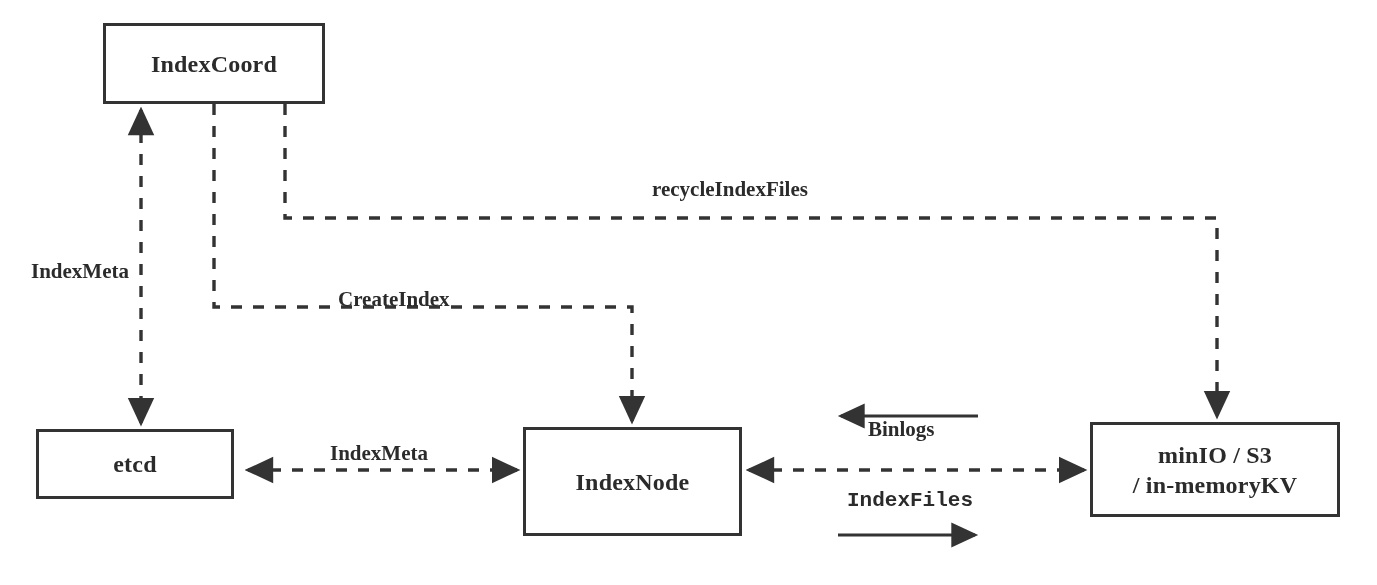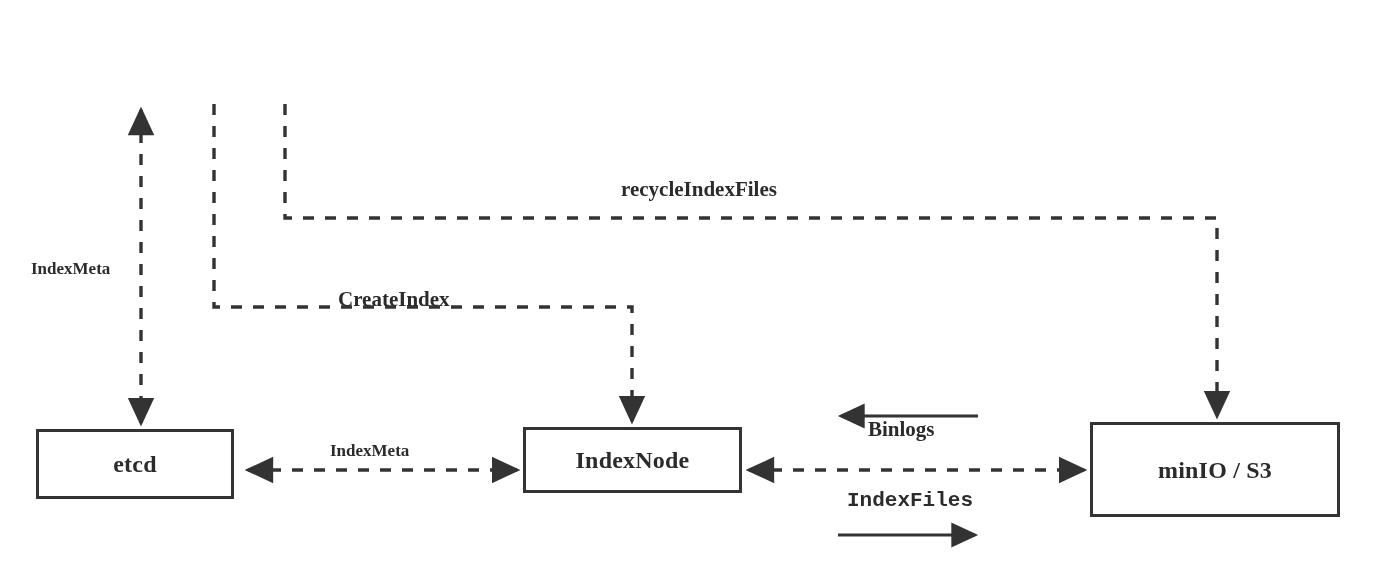--- a/index.html
+++ b/index.html
@@ -39,21 +39,21 @@
   }
   .node-label { pointer-events: none; white-space: pre-line; }
   .edge-label {
     position: absolute;
     color: #2b2b2b;
     font-weight: bold;
     white-space: nowrap;
     font-family: "Liberation Serif", "DejaVu Serif", serif;
   }
   .lbl-lg { font-size: 21px; }
-  .lbl-sm { font-size: 17px; }
+  .lbl-sm { font-size: 21px; }
 </style>
 </head>
 <body>
 
 <div id="canvas">
 
   <svg class="layer" viewBox="0 0 1377 585" xmlns="http://www.w3.org/2000/svg">
     <defs>
       <marker id="arrowEnd" markerWidth="9" markerHeight="9" refX="7.4" refY="4.5" orient="auto" markerUnits="strokeWidth">
         <path d="M0,0.6 L8.4,4.5 L0,8.4 z" fill="#333333"></path>
@@ -85,38 +85,42 @@
 
     <g>
       <line x1="978" y1="416" x2="841" y2="416" stroke="#333333" stroke-width="3.2" marker-end="url(#arrowEnd)"></line>
     </g>
 
     <g>
       <line x1="838" y1="535" x2="975" y2="535" stroke="#333333" stroke-width="3.2" marker-end="url(#arrowEnd)"></line>
     </g>
   </svg>
 
+  <div class="node" style="left:103px; top:23px; width:222px; height:81px;">
+    <span class="node-label">IndexCoord</span>
+  </div>
 
   <div class="node" style="left:36px; top:429px; width:198px; height:70px;">
     <span class="node-label">etcd</span>
   </div>
 
-  <div class="node" style="left:523px; top:427px; width:219px; height:66px;">
+  <div class="node" style="left:523px; top:427px; width:219px; height:109px;">
     <span class="node-label">IndexNode</span>
   </div>
 
   <div class="node" style="left:1090px; top:422px; width:250px; height:95px; flex-direction:column;">
     <span class="node-label">minIO / S3</span>
+    <span class="node-label">/ in-memoryKV</span>
   </div>
 
   <div class="edge-label lbl-sm" style="left:31px; top:259px;">IndexMeta</div>
 
   <div class="edge-label lbl-lg" style="left:338px; top:287px;">CreateIndex</div>
 
-  <div class="edge-label lbl-lg" style="left:621px; top:177px;">recycleIndexFiles</div>
+  <div class="edge-label lbl-lg" style="left:652px; top:177px;">recycleIndexFiles</div>
 
   <div class="edge-label lbl-sm" style="left:330px; top:441px;">IndexMeta</div>
 
   <div class="edge-label lbl-lg" style="left:868px; top:417px;">Binlogs</div>
 
   <div class="edge-label lbl-lg" style="left:847px; top:489px;font-family:Liberation Mono, monospace;">IndexFiles</div>
 
 </div>
 
 </body></html>

